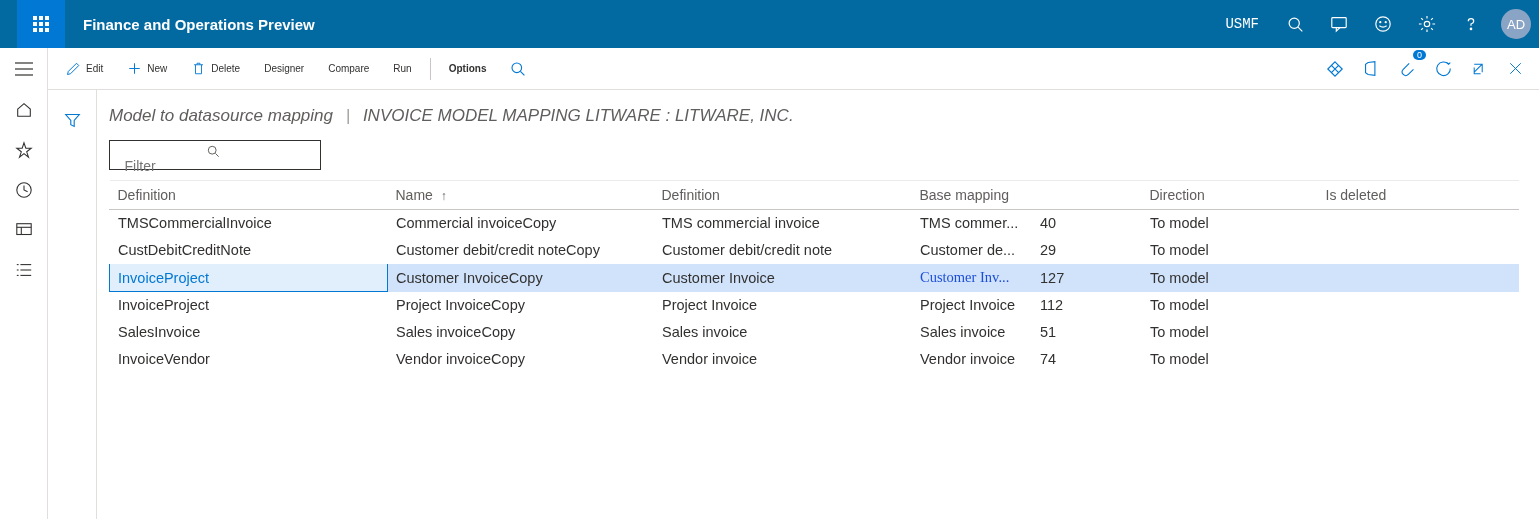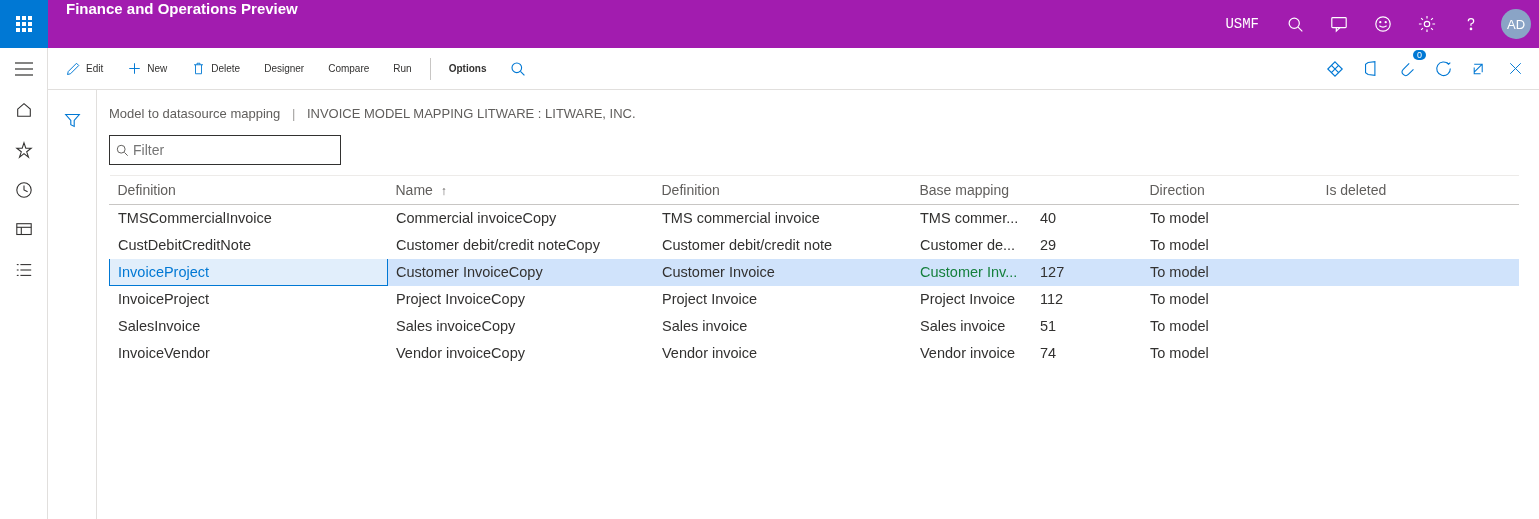--- a/index.html
+++ b/index.html
@@ -1,18 +1,18 @@
 <!DOCTYPE html>
 <html><head>
 <meta charset="utf-8">
 <style>
   * { box-sizing: border-box; margin: 0; padding: 0; }
   body { font-family: "Segoe UI", Arial, sans-serif; font-size: 14px; color: #323130; background: #fff; }
   
-  .top-bar { background: #a21caf; height: 48px; display: flex; align-items: flex-start; color: #fff; }
+  .top-bar { background: #0369a1; height: 48px; display: flex; align-items: center; color: #fff; padding-left: 17px; }
   .waffle { width: 48px; height: 48px; background: #0078d4; display: flex; align-items: center; justify-content: center; cursor: pointer; }
   .waffle-grid { display: grid; grid-template-columns: repeat(3, 4px); grid-template-rows: repeat(3, 4px); gap: 2px; }
   .waffle-dot { background: #fff; width: 4px; height: 4px; }
   .app-title { padding-left: 18px; font-weight: 600; font-size: 15px; }
   .top-spacer { flex: 1; }
   .top-right { display: flex; align-items: center; gap: 0; }
   .company { padding: 0 14px; font-size: 14px; font-family: Liberation Mono, monospace; }
   .top-icon-btn { width: 44px; height: 48px; display: flex; align-items: center; justify-content: center; cursor: pointer; }
   .avatar { width: 30px; height: 30px; border-radius: 50%; background: #8aa4c6; color: #fff; display: flex; align-items: center; justify-content: center; font-size: 13px; margin: 0 8px; }
   
@@ -29,35 +29,35 @@
   .action-sep { width: 1px; height: 22px; background: #c8c6c4; margin: 0 4px; }
   .action-spacer { flex: 1; }
   .action-icon-right { width: 32px; height: 32px; display: flex; align-items: center; justify-content: center; cursor: pointer; color: #0078d4; }
   .badge-count { position: absolute; top: -3px; right: -3px; background: #0078d4; color: #fff; border-radius: 8px; font-size: 9px; padding: 0 4px; min-width: 12px; text-align: center; }
   
   .page-body { display: flex; flex: 1; }
   .filter-rail { width: 48px; display: flex; flex-direction: column; align-items: center; padding-top: 10px; }
   .filter-icon { color: #0078d4; cursor: pointer; }
   
   .page-content { flex: 1; border-left: 1px solid #e1dfdd; padding: 16px 20px 0 12px; overflow: auto; }
-  .breadcrumb { font-size: 13px; color: #605e5c; margin-bottom: 14px; }
+  .breadcrumb { font-size: 17px; color: #605e5c; margin-bottom: 14px; font-style: italic; }
   .breadcrumb .sep { margin: 0 8px; color: #a19f9d; }
   
-  .filter-box { width: 232px; height: 30px; border: 1px solid #323130; display: flex; align-items: center; padding: 11px 6px; margin-bottom: 10px; }
+  .filter-box { width: 212px; height: 30px; border: 1px solid #323130; display: flex; align-items: center; padding: 4px 6px; margin-bottom: 10px; flex-direction: column; }
   .filter-box input { border: none; outline: none; flex: 1; font-size: 14px; background: transparent; }
   .filter-box .fi-icon { color: #605e5c; margin-right: 4px; }
   
   .data-table { width: 100%; border-collapse: collapse; }
   .data-table th { text-align: left; font-weight: 400; color: #605e5c; font-size: 14px; padding: 6px 8px; border-bottom: 1px solid #c8c6c4; border-top: 1px solid #edebe9; }
   .data-table th.num { text-align: right; }
   .data-table td { padding: 5px 8px; font-size: 14.5px; border: 1px solid transparent; }
   .data-table td.num { }
   .data-table tr.selected { background: #d0e3fb; }
   .data-table tr.selected td.def-cell { border: 1px solid #0078d4; color: #0078d4; background: #e1eefb; }
-  .data-table tr.selected td.link { color: #15803d; }
+  .data-table tr.selected td.link { color: #1d4ed8; font-family: Liberation Serif, serif; }
   .sort-arrow { font-size: 12px; margin-left: 4px; }
   
   svg { display: block; }
 </style>
 </head>
 <body>
 
 <div class="top-bar">
   <div class="waffle">
     <div class="waffle-grid">

